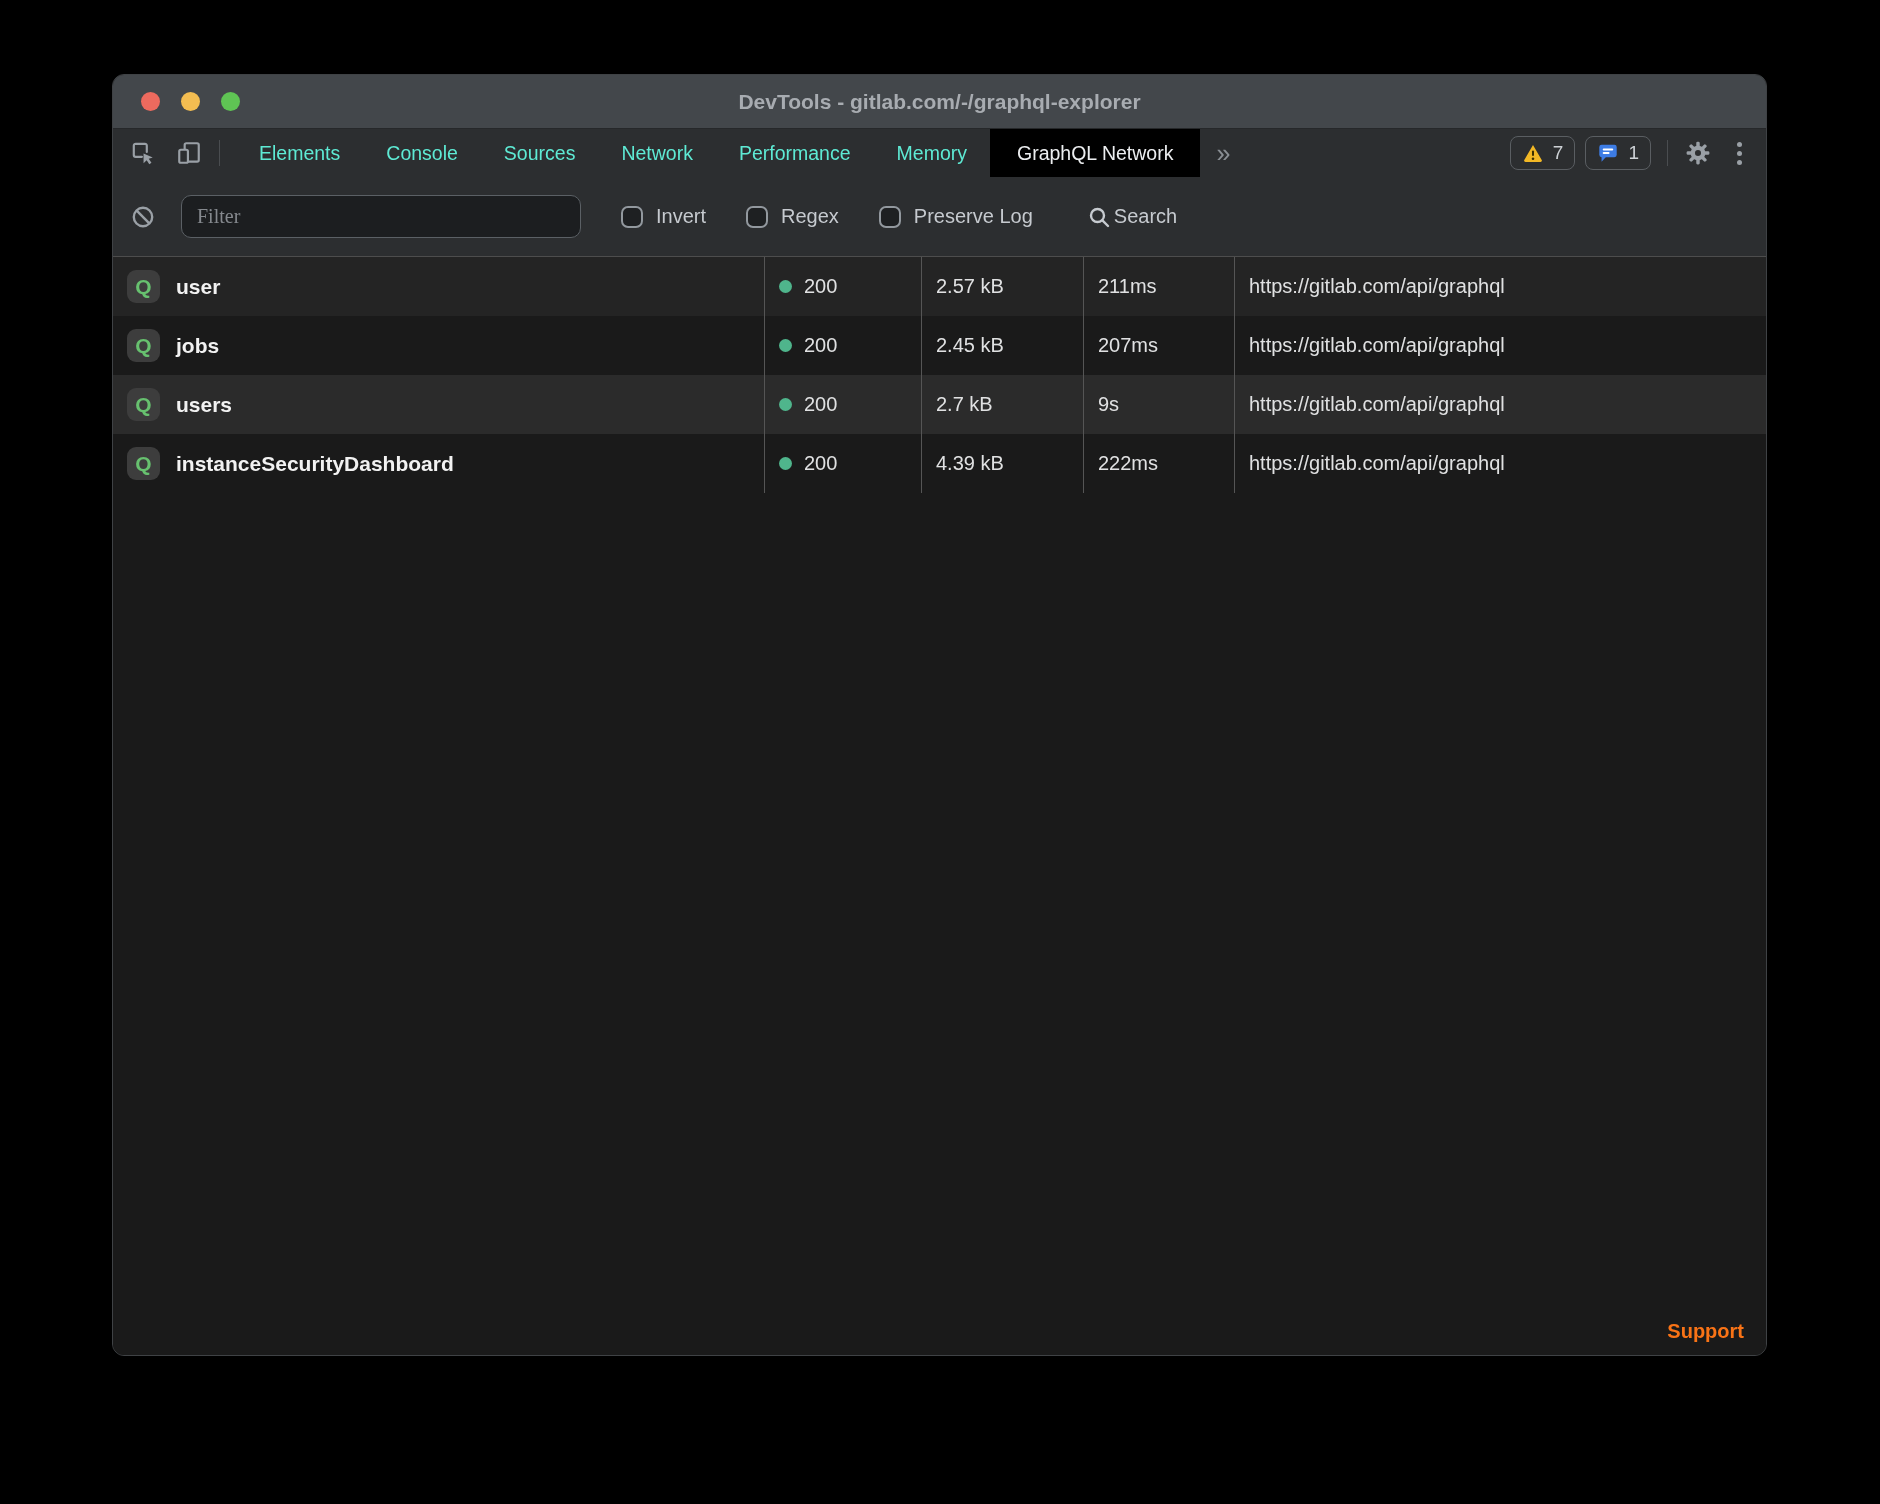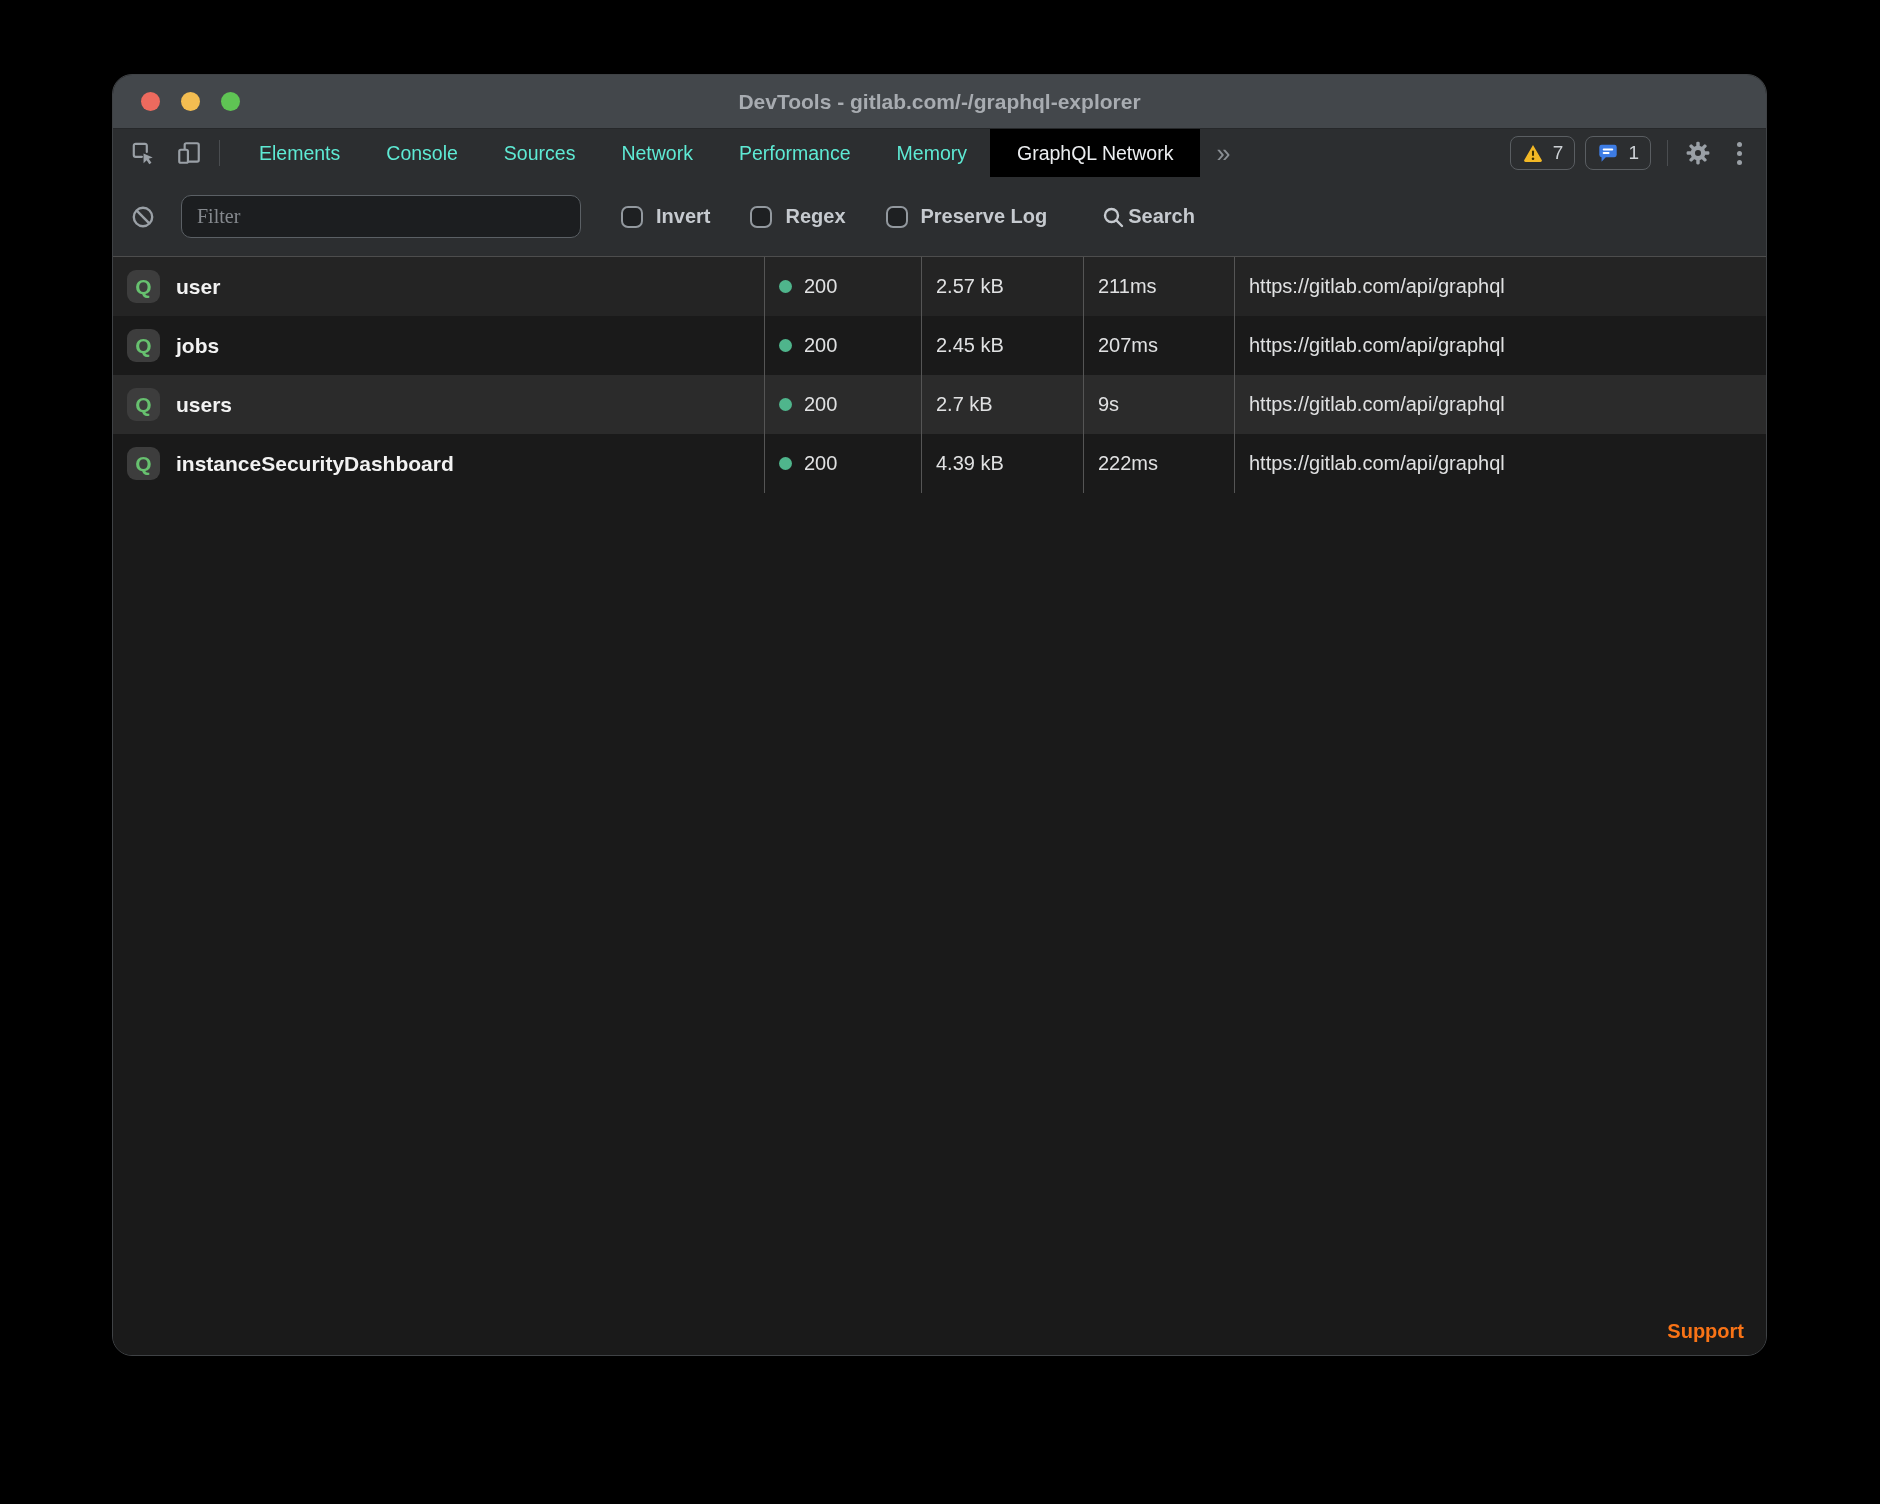--- a/index.html
+++ b/index.html
@@ -1,20 +1,20 @@
 <!DOCTYPE html>
 <html><head>
 <meta charset="utf-8">
 <style>
   * { margin:0; padding:0; box-sizing:border-box; }
   html,body { width:1880px; height:1504px; background:#000; overflow:hidden;
               font-family:"Liberation Sans","DejaVu Sans",sans-serif; }
 
   .window { position:absolute; left:112px; top:74px; width:1655px; height:1282px;
-            background:#1a1a1a; border:1px solid #3f4245; border-radius:20px;
+            background:#1a1a1a; border:1px solid #3f4245; border-radius:12px;
             overflow:hidden; }
 
   
   .titlebar { position:relative; height:54px; background:#43474b;
               border-bottom:1px solid #26282a; }
   .lights { position:absolute; left:28px; top:0; height:100%; display:flex;
             align-items:center; gap:21px; }
   .light { width:19px; height:19px; border-radius:50%; display:block; }
   .light.red   { background:#ed6a5e; }
   .light.yellow{ background:#f3bd51; }
@@ -48,21 +48,21 @@
   .toolbar { height:80px; background:#2c2e30; display:flex; align-items:center;
              padding-left:16px; border-bottom:1px solid #4d4d4d; }
   .filter-input { margin-left:24px; width:400px; height:43px; border-radius:10px;
                   background:#1c1e20; border:1px solid #5b6065; color:#d0d4d8;
                   font-size:20px; padding:0 15px; outline:none;
                   font-family:Liberation Serif, serif; }
   .filter-input::placeholder { color:#85898e; }
   .chk-group { display:flex; align-items:center; gap:13px; margin-left:40px; cursor:default; }
   .chk { width:22px; height:22px; border:2px solid #92989e; border-radius:7px;
          background:#1e2022; display:block; flex:none; }
-  .chk-label, .search-label { font-size:20px; font-weight:700; color:#c6cacf; white-space:nowrap; }
+  .chk-label, .search-label { font-size:20px; font-weight:400; color:#c6cacf; white-space:nowrap; }
   .search-group { display:flex; align-items:center; gap:3px; margin-left:54px; }
   .search-group svg { width:24px; height:24px; }
 
   
   .content { position:relative; height:1100px; background:#1a1a1a; }
   .trow { display:grid; grid-template-columns:651px 157px 162px 151px 1fr; }
   .cell { height:59px; display:flex; align-items:center; padding-left:14px;
           font-size:20px; color:#e0e1e2; border-left:1px solid #555; overflow:hidden;
           white-space:nowrap; }
   .cell.c0 { border-left:none; }

